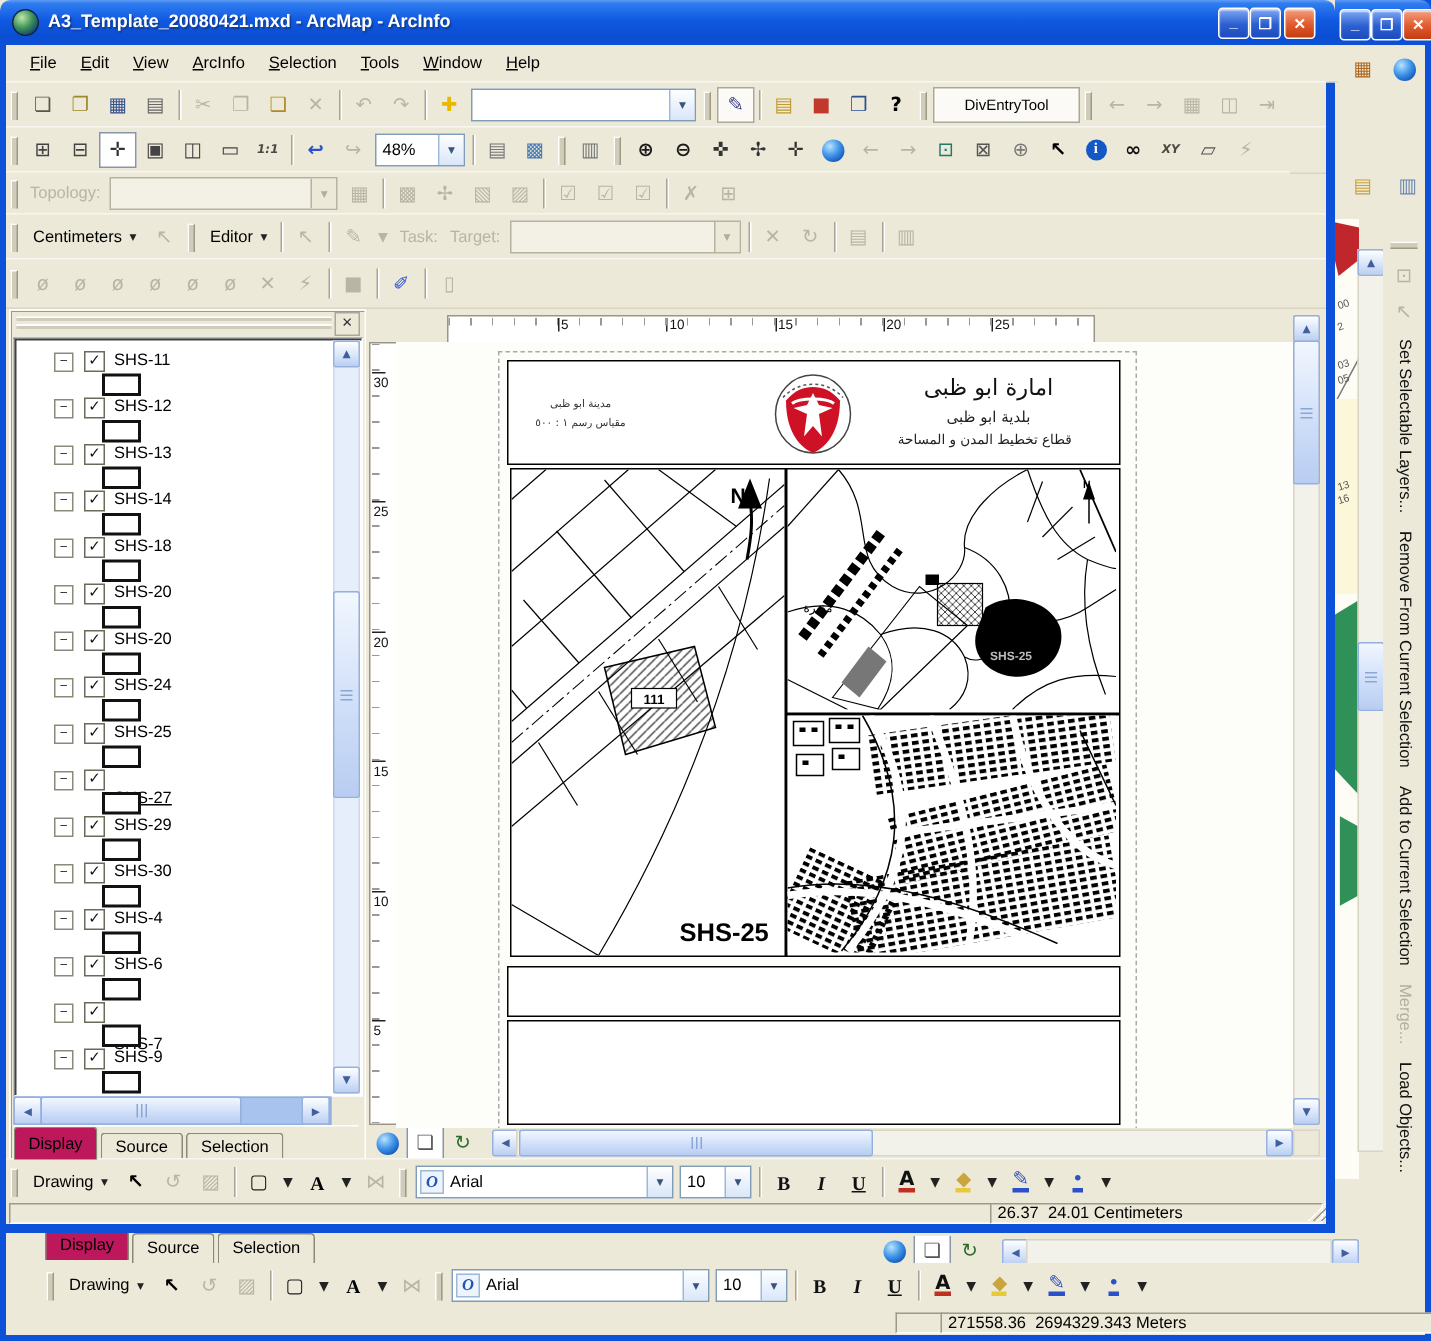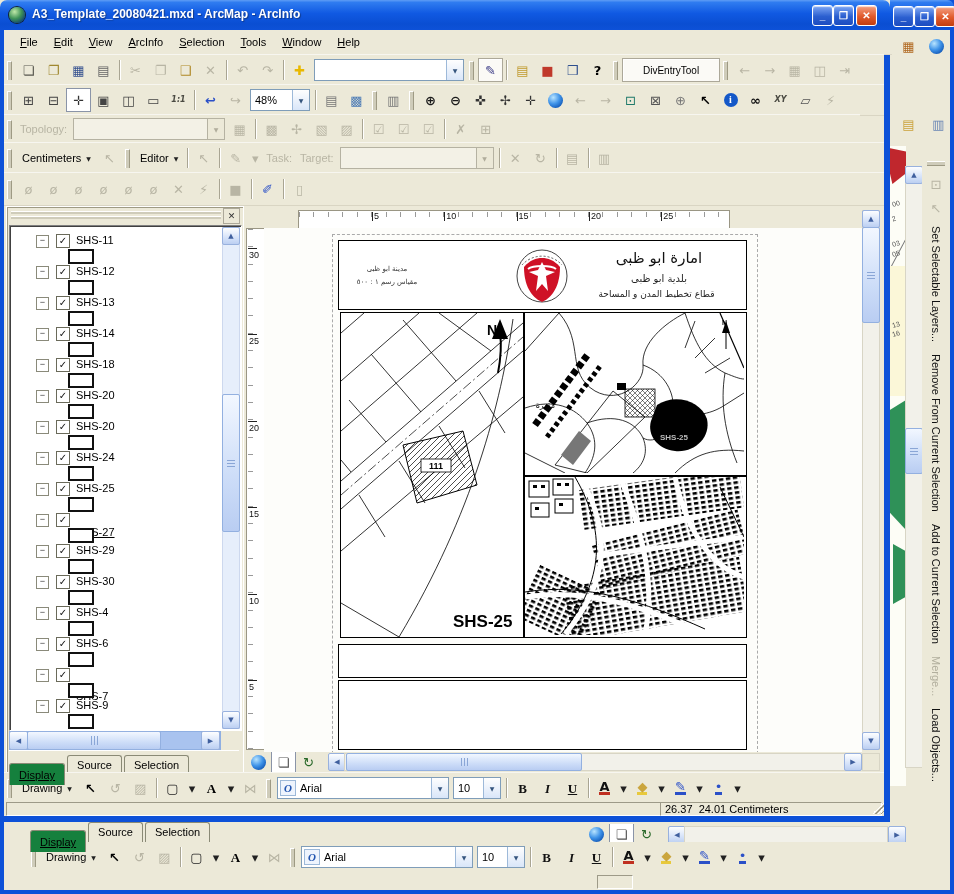--- a/index.html
+++ b/index.html
@@ -53,21 +53,21 @@
   .tbtn.baryellow .g{border-bottom:3px solid #e8c93c;line-height:.9;}
   
   .tocpanel{background:#ece9d8;border:1px solid #fff;box-shadow:1px 1px 0 #9e9a84 inset;}
   .toclist{background:#fff;border:1px solid #808080;border-right-color:#fff;border-bottom-color:#fff;box-shadow:1px 1px 0 #404040 inset;}
   .tocrow-label{position:absolute;font-size:11px;white-space:nowrap;}
   .minusbox{position:absolute;width:11px;height:11px;border:1px solid #8a8a7a;background:#fff;font-size:9px;line-height:9px;text-align:center;color:#333;}
   .chk{position:absolute;width:12px;height:12px;border:1px solid #6a6a5a;background:#fff;font-size:10px;line-height:11px;text-align:center;font-weight:bold;color:#111;font-family:"DejaVu Sans",sans-serif;}
   .swatch{position:absolute;width:22px;height:11px;border:2px solid #111;background:#fff;}
   .xtab{display:inline-block;padding:3px 9px 4px;background:#ece9d8;border:1px solid #8a8a76;border-bottom:none;
         border-radius:3px 3px 0 0;margin-right:2px;font-size:11px;position:relative;top:2px;}
-  .xtab.active{background:#15803d;top:12px;padding-top:5px;z-index:2;text-decoration:underline;}
+  .xtab.active{background:#be185d;top:0;padding-top:5px;z-index:2;}
   
   .sbbtn{background:linear-gradient(180deg,#fdfeff,#cfdef8 70%,#bccff1);border:1px solid #98b1de;border-radius:2px;
          color:#3f5f9e;display:flex;align-items:center;justify-content:center;font-size:7px;font-family:"DejaVu Sans",sans-serif;}
   .sbtrack{background:#f2f1ea;border:1px solid #d8d5c5;}
   .sbtrack.bluet{background:#a9c3ef;border:1px solid #8fafe2;}
   .sbthumb{background:linear-gradient(180deg,#f2f7ff,#cdddf8 60%,#b9cdf2);border:1px solid #93b0e0;border-radius:2px;position:relative;}
   .sbthumb.h::after{content:"";position:absolute;left:50%;top:4px;bottom:4px;width:1px;background:#8aa6d6;box-shadow:-3px 0 0 #8aa6d6,3px 0 0 #8aa6d6;}
   .sbthumb.v::after{content:"";position:absolute;top:50%;left:4px;right:4px;height:1px;background:#8aa6d6;box-shadow:0 -3px 0 #8aa6d6,0 3px 0 #8aa6d6;}
   
   .ruler{background:#fff;border:1px solid #9a9684;}
@@ -249,20 +249,23 @@
       <span class="tbtn barblue">
         <span class="g" style="color: rgb(43, 80, 200);">•</span>
       </span>
       <span class="tbtn" style="width: 11px;">
         <span class="g" style="color: rgb(34, 34, 34);">▾</span>
       </span>
     </div>
 
   <div class="abs" style="left:4px;top:874px;width:946px;height:16px;background:#ece9d8;">
     <div class="abs statusfield" style="left:593px;top:1px;width:26px;height:12px;"></div>
+    <div class="abs statusfield" style="left:623px;top:1px;width:318px;height:12px;">
+      <span style="font-size:11px;">271558.36&nbsp; 2694329.343 Meters</span>
+    </div>
   </div>
 
   <div id="main" class="abs" style="left:0;top:0;width:890px;height:822px;background:#ece9d8;z-index:5;">
 
     <div class="abs titlebar" style="left:0;top:0;width:890px;height:30px;">
       <div class="abs" style="left:9px;top:7px;width:16px;height:16px;border-radius:50%;background:radial-gradient(circle at 35% 30%,#bfe8a8,#3f9358 45%,#0c3a70 85%);box-shadow:0 0 0 1px #123;"></div>
       <div class="abs tb-title" style="left:32px;top:7px;">A3_Template_20080421.mxd - ArcMap - ArcInfo</div>
       <div class="abs capbtn" style="left:812px;top:5px;">_</div>
       <div class="abs capbtn" style="left:833px;top:5px;">❐</div>
       <div class="abs capbtn close" style="left:856px;top:5px;">✕</div>

